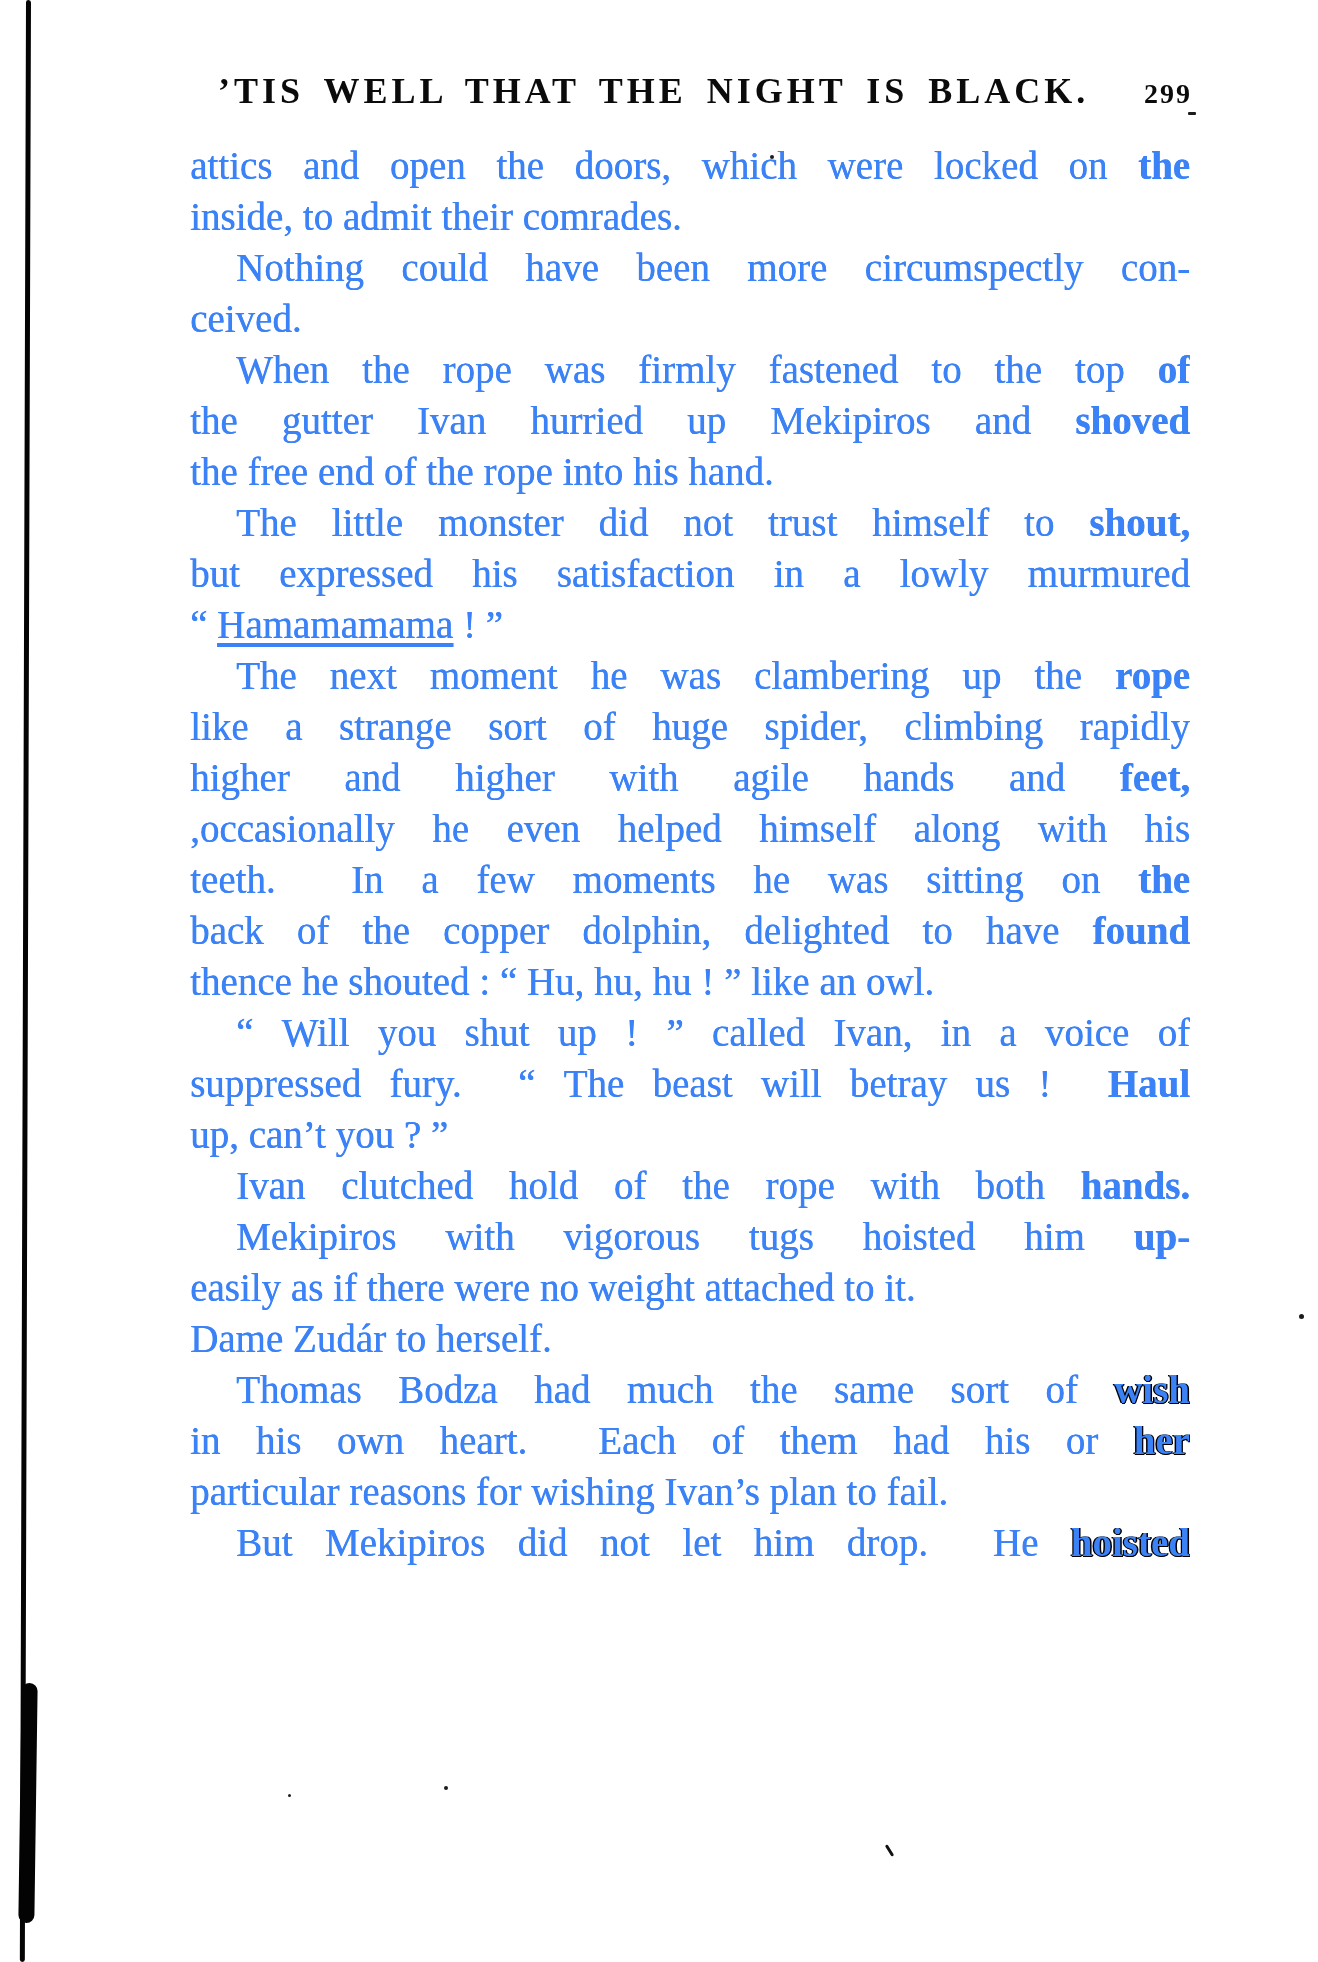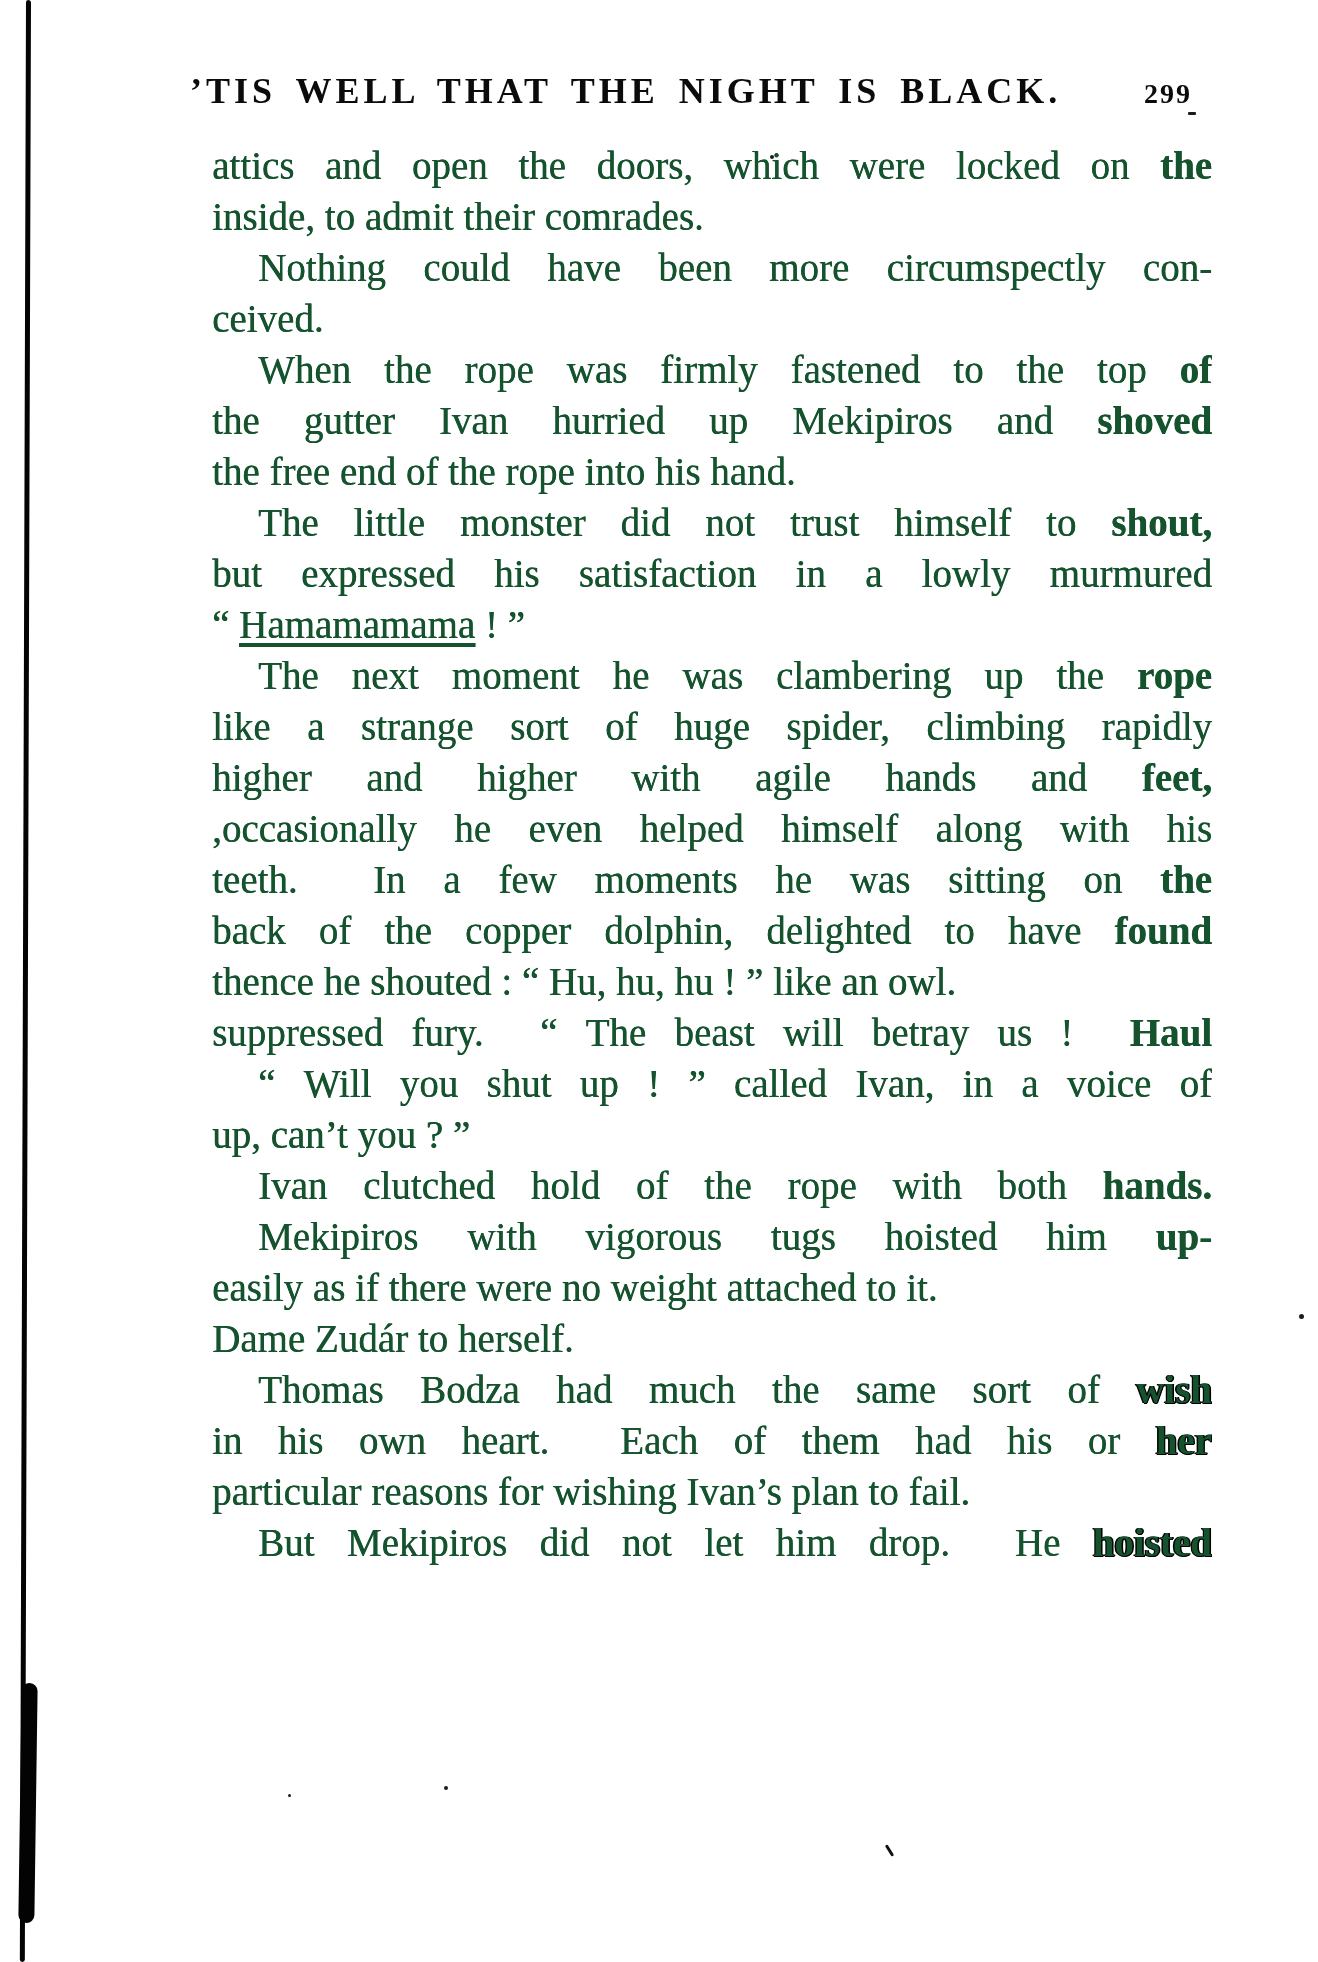--- a/index.html
+++ b/index.html
@@ -23,30 +23,30 @@
   }
   
   .running-head{
     position:absolute;left:190px;top:70px;width:1002px;
     display:flex;justify-content:space-between;align-items:baseline;
     color:#0b0b0b;
   }
   .running-head .title{
     font-size:36px;font-weight:700;letter-spacing:4px;word-spacing:7px;
     white-space:nowrap;
+    margin-left:28px;
   }
   .running-head .pagenum{
     font-size:28px;font-weight:700;letter-spacing:2px;
   }
   
   .text-block{
     position:absolute;left:190px;top:140px;width:1000px;
-    font-size:39px;line-height:51px;color:#14532d;
+    font-size:39px;line-height:51px;color:#3b82f6;
     text-shadow:0.4px 0 0 currentColor;
-    margin-left:22px;
   }
   .line{
     text-align:justify;text-align-last:justify;
     height:51px;overflow:hidden;
   }
   .line.endline{text-align-last:left;}
   .line.indent{text-indent:46px;}
   .dark{font-weight:bold;}
   .smudge{
     font-weight:bold;
@@ -92,22 +92,22 @@
       <div class="line indent">The little monster did not trust himself to <span class="dark">shout,</span></div>
       <div class="line">but expressed his satisfaction in a lowly murmured</div>
       <div class="line endline">“&nbsp;<span class="uline">Hamamamama</span>&nbsp;!&nbsp;”</div>
       <div class="line indent">The next moment he was clambering up the <span class="dark">rope</span></div>
       <div class="line">like a strange sort of huge spider, climbing rapidly</div>
       <div class="line">higher and higher with agile hands and <span class="dark">feet,</span></div>
       <div class="line">,occasionally he even helped himself along with his</div>
       <div class="line">teeth.&nbsp; In a few moments he was sitting on <span class="dark">the</span></div>
       <div class="line">back of the copper dolphin, delighted to have <span class="dark">found</span></div>
       <div class="line endline">thence he shouted&nbsp;: “&nbsp;Hu, hu, hu&nbsp;!&nbsp;” like an owl.</div>
+      <div class="line indent">“&nbsp;Will you shut up&nbsp;!&nbsp;” called Ivan, in a voice of</div>
       <div class="line">suppressed fury.&nbsp; “&nbsp;The beast will betray us&nbsp;!&nbsp; <span class="dark">Haul</span></div>
-      <div class="line indent">“&nbsp;Will you shut up&nbsp;!&nbsp;” called Ivan, in a voice of</div>
       <div class="line endline">up, can’t you&nbsp;?&nbsp;”</div>
       <div class="line indent">Ivan clutched hold of the rope with both <span class="dark">hands.</span></div>
       <div class="line indent">Mekipiros with vigorous tugs hoisted him <span class="dark">up-</span></div>
       <div class="line endline">easily as if there were no weight attached to it.</div>
       <div class="line endline">Dame Zudár to herself.</div>
       <div class="line indent">Thomas Bodza had much the same sort of <span class="smudge">wish</span></div>
       <div class="line">in his own heart.&nbsp; Each of them had his or <span class="smudge">her</span></div>
       <div class="line endline">particular reasons for wishing Ivan’s plan to fail.</div>
       <div class="line indent">But Mekipiros did not let him drop.&nbsp; He <span class="smudge">hoisted</span></div>
     </main>

